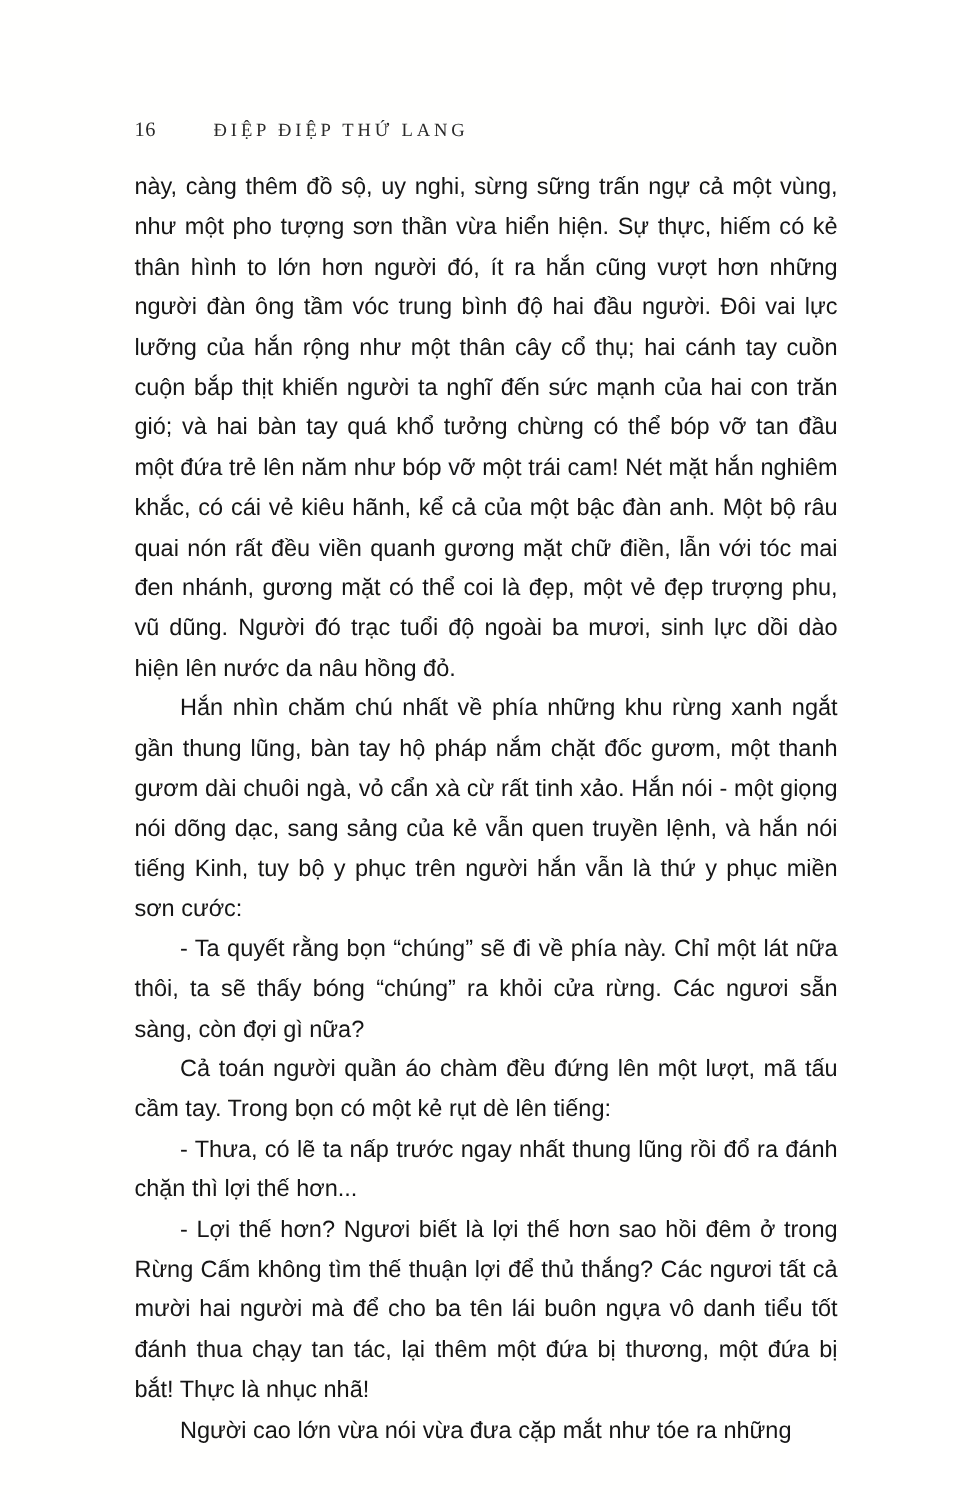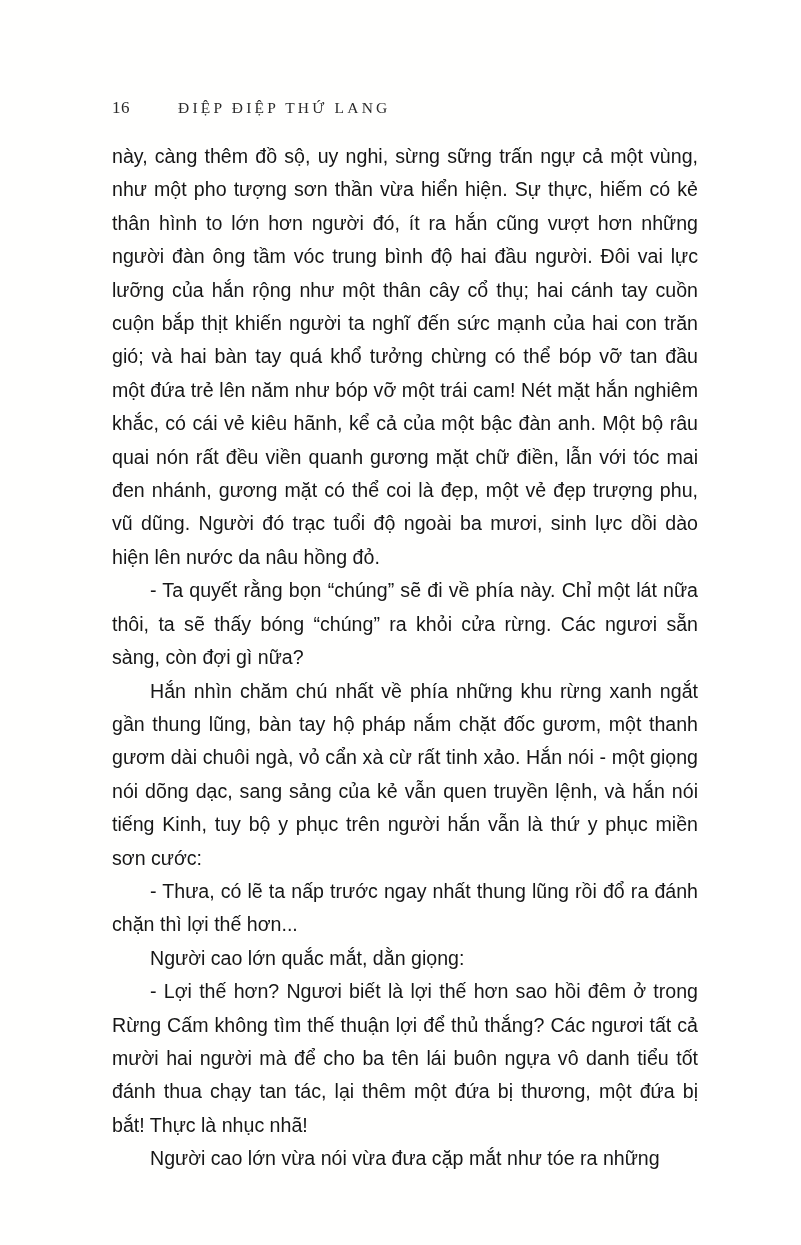--- a/index.html
+++ b/index.html
@@ -70,21 +70,21 @@
 
 <div class="page">
 
   <div class="running-head">
     <span class="folio">16</span>
     <span class="head-title">ĐIỆP ĐIỆP THỨ LANG</span>
   </div>
 
   <div class="body-text">
     <p>này, càng thêm đồ sộ, uy nghi, sừng sững trấn ngự cả một vùng, như một pho tượng sơn thần vừa hiển hiện. Sự thực, hiếm có kẻ thân hình to lớn hơn người đó, ít ra hắn cũng vượt hơn những người đàn ông tầm vóc trung bình độ hai đầu người. Đôi vai lực lưỡng của hắn rộng như một thân cây cổ thụ; hai cánh tay cuồn cuộn bắp thịt khiến người ta nghĩ đến sức mạnh của hai con trăn gió; và hai bàn tay quá khổ tưởng chừng có thể bóp vỡ tan đầu một đứa trẻ lên năm như bóp vỡ một trái cam! Nét mặt hắn nghiêm khắc, có cái vẻ kiêu hãnh, kể cả của một bậc đàn anh. Một bộ râu quai nón rất đều viền quanh gương mặt chữ điền, lẫn với tóc mai đen nhánh, gương mặt có thể coi là đẹp, một vẻ đẹp trượng phu, vũ dũng. Người đó trạc tuổi độ ngoài ba mươi, sinh lực dồi dào hiện lên nước da nâu hồng đỏ.</p>
+    <p class="indent">Hắn nhìn chăm chú nhất về phía những khu rừng xanh ngắt gần thung lũng, bàn tay hộ pháp nắm chặt đốc gươm, một thanh gươm dài chuôi ngà, vỏ cẩn xà cừ rất tinh xảo. Hắn nói - một giọng nói dõng dạc, sang sảng của kẻ vẫn quen truyền lệnh, và hắn nói tiếng Kinh, tuy bộ y phục trên người hắn vẫn là thứ y phục miền sơn cước:</p>
     <p class="indent">- Ta quyết rằng bọn “chúng” sẽ đi về phía này. Chỉ một lát nữa thôi, ta sẽ thấy bóng “chúng” ra khỏi cửa rừng. Các ngươi sẵn sàng, còn đợi gì nữa?</p>
-    <p class="indent">Hắn nhìn chăm chú nhất về phía những khu rừng xanh ngắt gần thung lũng, bàn tay hộ pháp nắm chặt đốc gươm, một thanh gươm dài chuôi ngà, vỏ cẩn xà cừ rất tinh xảo. Hắn nói - một giọng nói dõng dạc, sang sảng của kẻ vẫn quen truyền lệnh, và hắn nói tiếng Kinh, tuy bộ y phục trên người hắn vẫn là thứ y phục miền sơn cước:</p>
+    <p class="indent">Cả toán người quần áo chàm đều đứng lên một lượt, mã tấu cầm tay. Trong bọn có một kẻ rụt dè lên tiếng:</p>
     <p class="indent">- Thưa, có lẽ ta nấp trước ngay nhất thung lũng rồi đổ ra đánh chặn thì lợi thế hơn...</p>
-    <p class="indent last-line-left">Người cao lớn quắc mắt, dằn giọng:</p>
     <p class="indent">- Lợi thế hơn? Ngươi biết là lợi thế hơn sao hồi đêm ở trong Rừng Cấm không tìm thế thuận lợi để thủ thắng? Các ngươi tất cả mười hai người mà để cho ba tên lái buôn ngựa vô danh tiểu tốt đánh thua chạy tan tác, lại thêm một đứa bị thương, một đứa bị bắt! Thực là nhục nhã!</p>
     <p class="indent last-line-left">Người cao lớn vừa nói vừa đưa cặp mắt như tóe ra những</p>
   </div>
 
 </div>
 
 </body></html>

